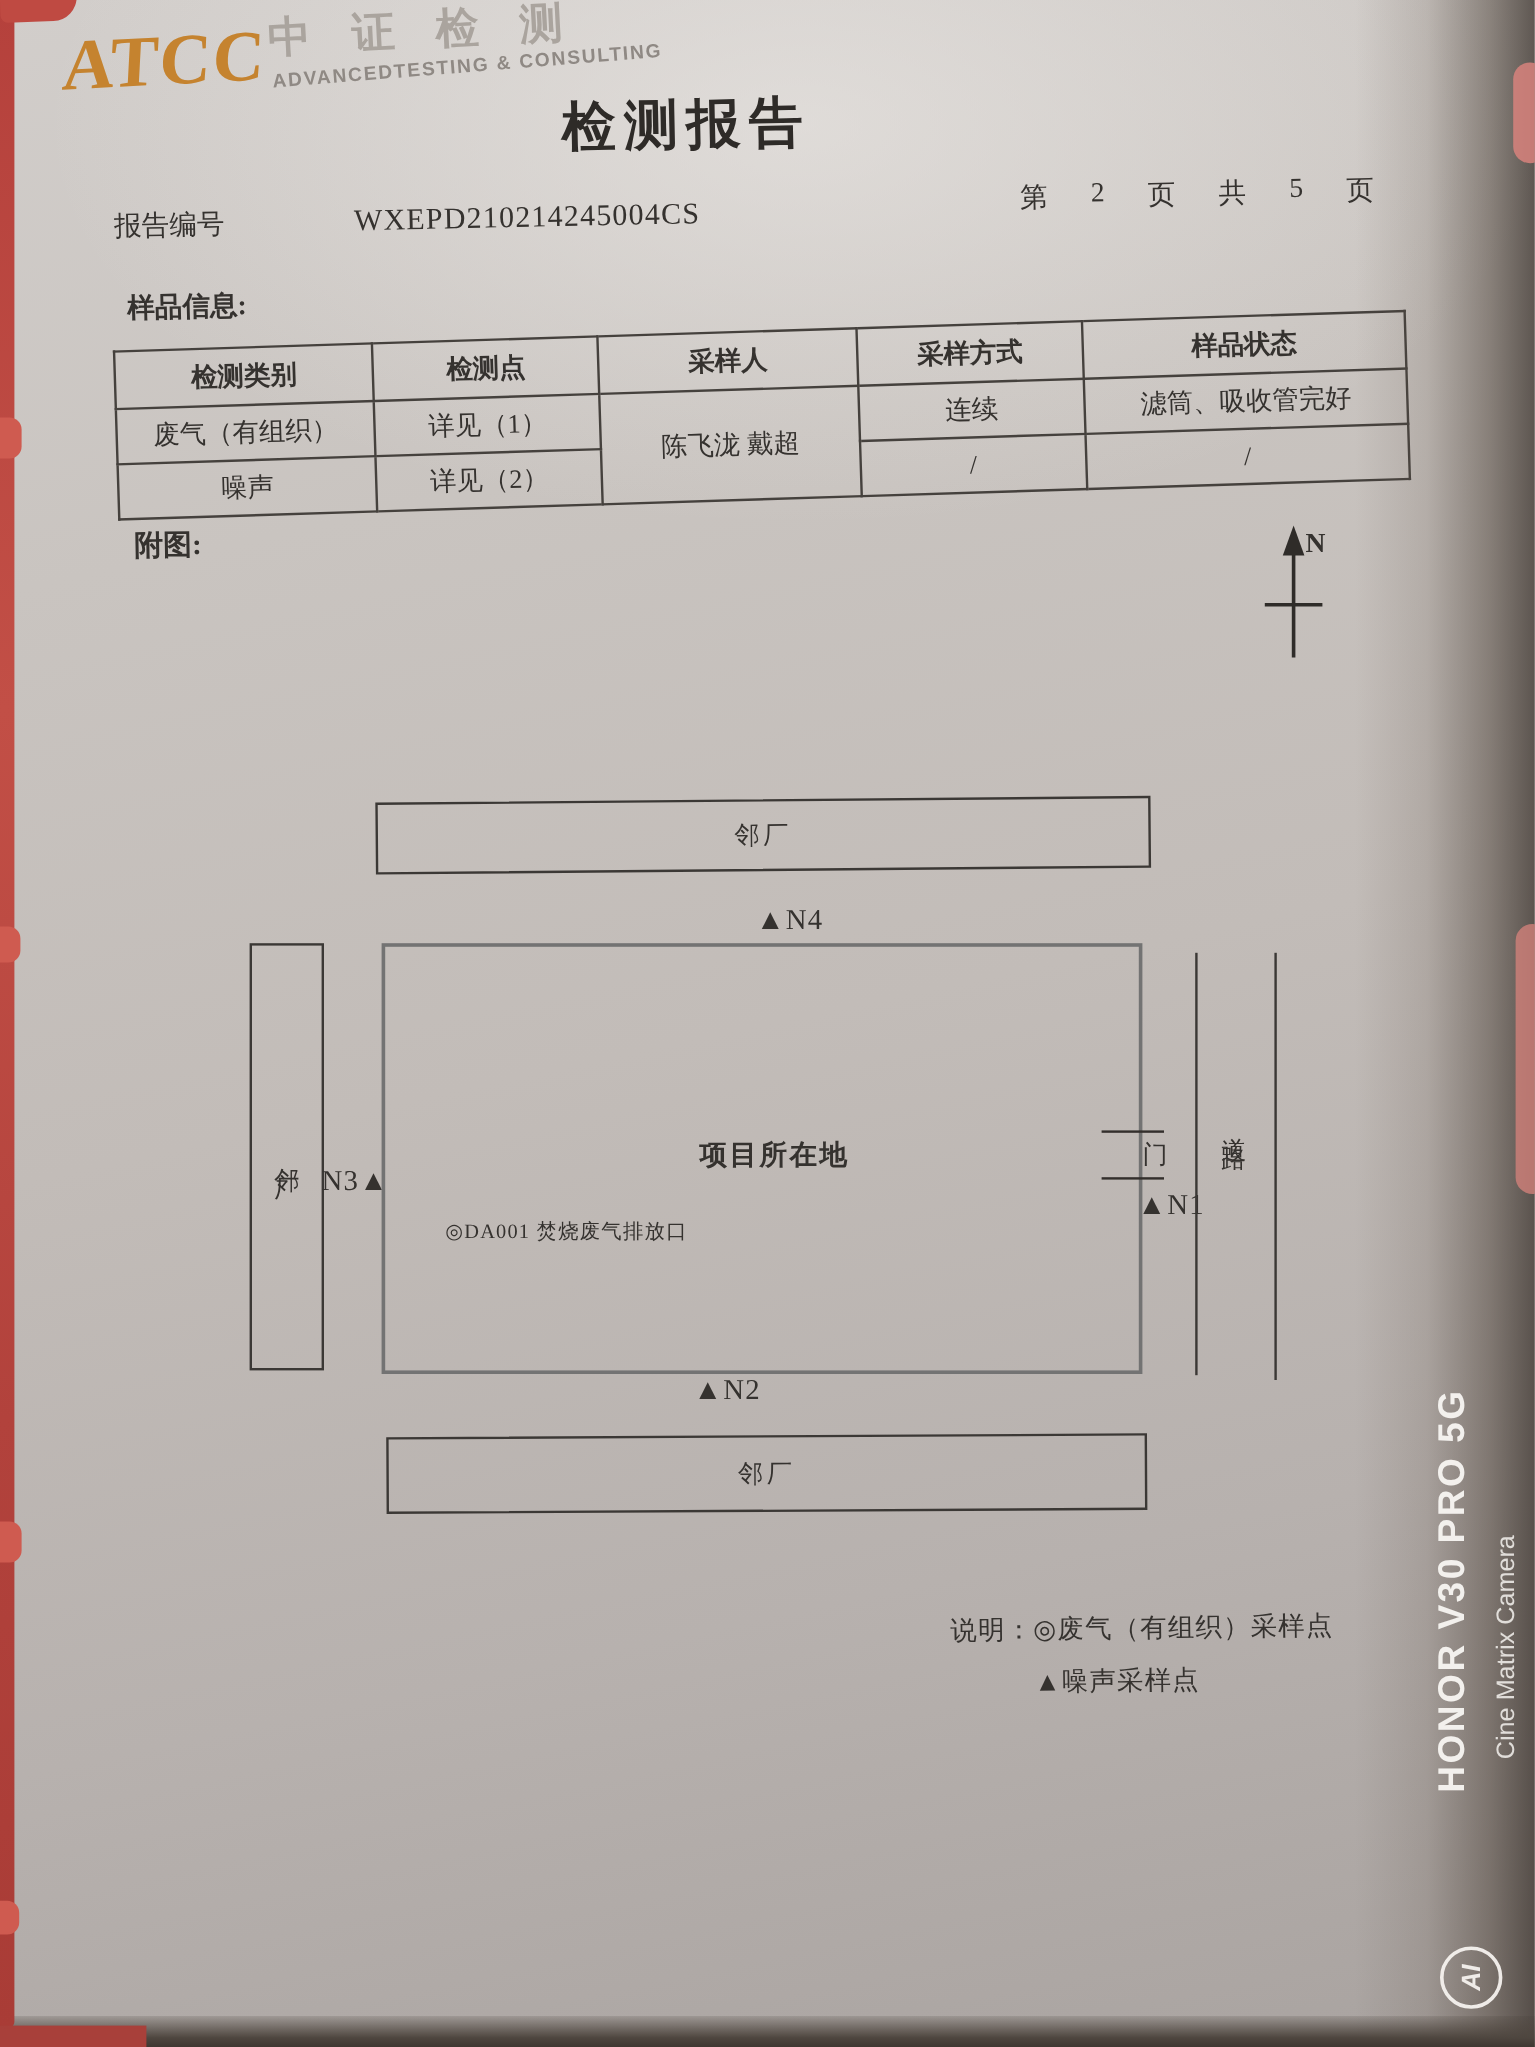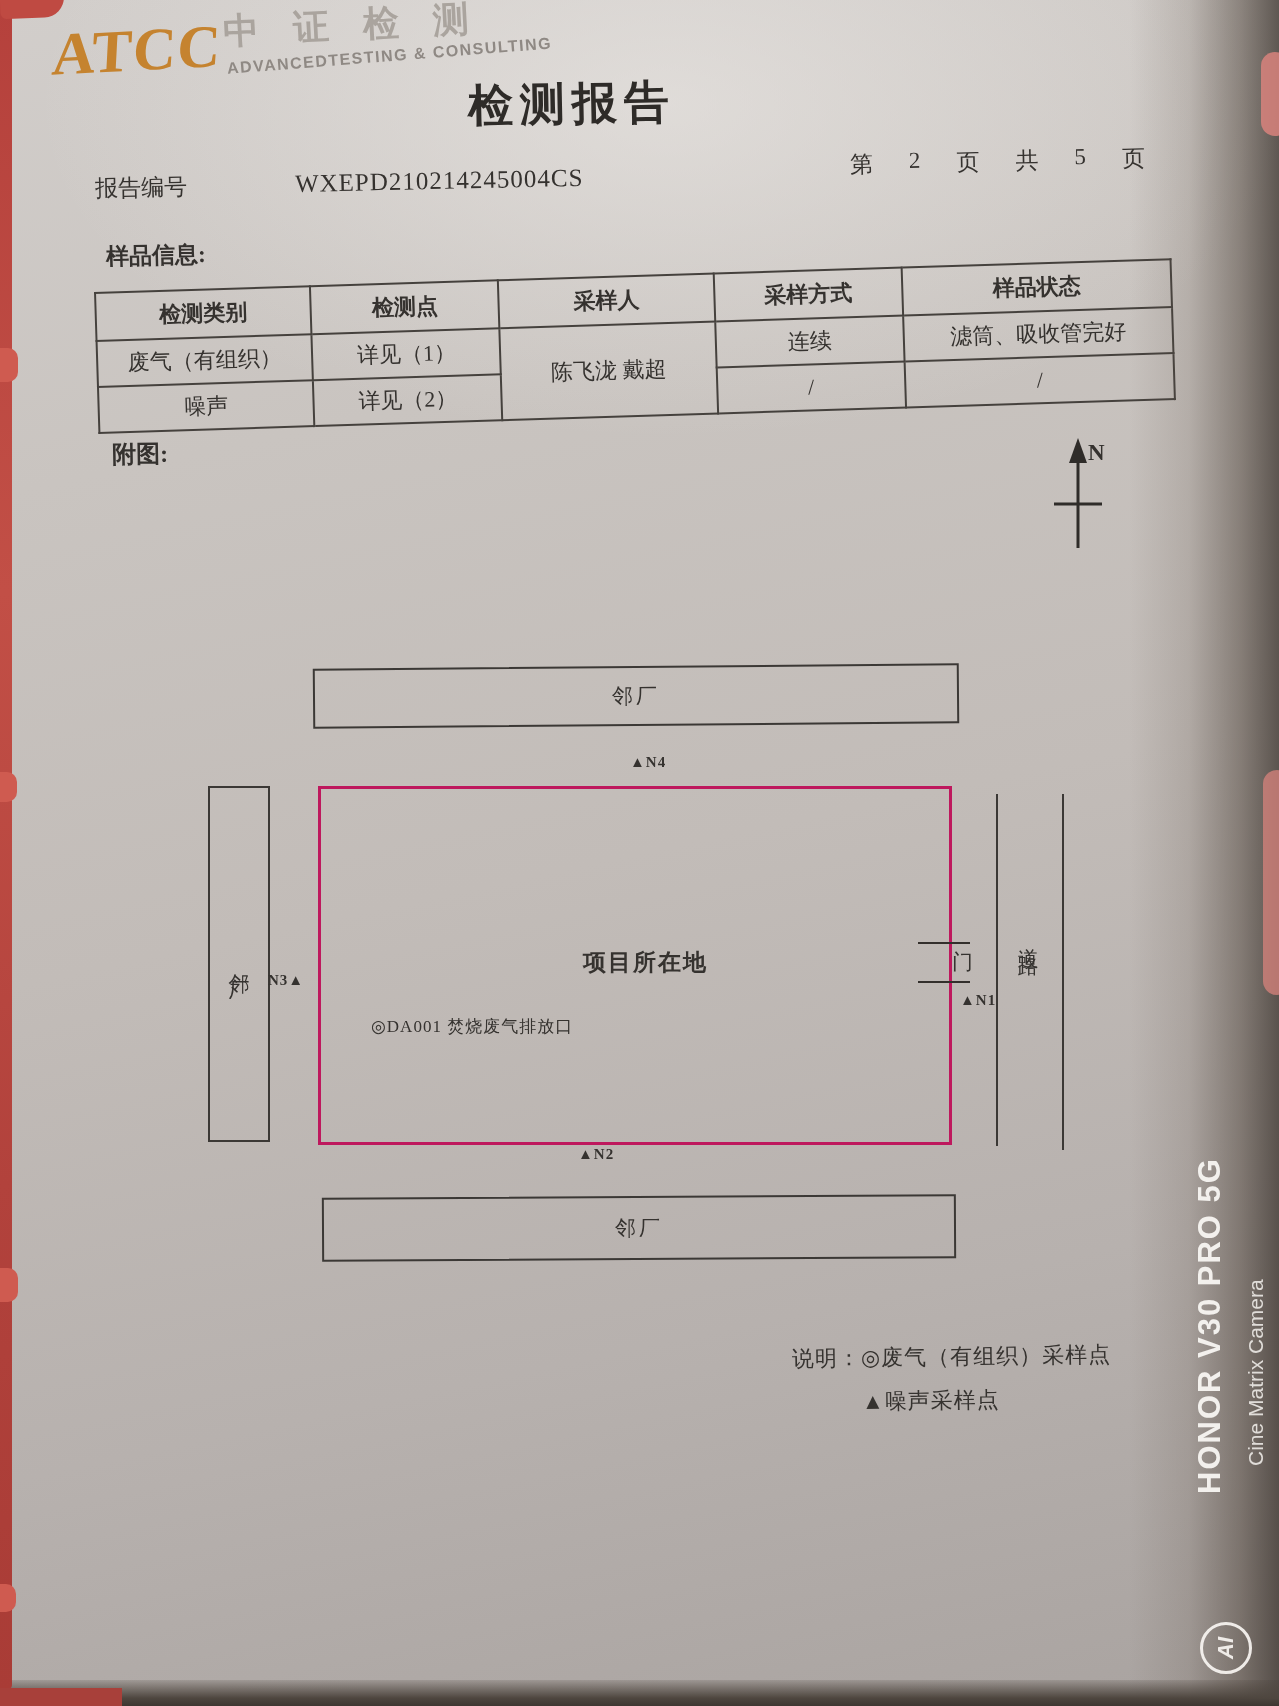--- a/index.html
+++ b/index.html
@@ -56,24 +56,24 @@
 
   
   .figure-label{position:absolute;left:112px;top:438px;font-size:24px;font-weight:bold;transform:rotate(-1deg);}
   .compass{position:absolute;left:1046px;top:436px;}
   .compass-n{position:absolute;left:1088px;top:440px;font-size:23px;font-weight:bold;}
   .diagram{position:absolute;inset:0;font-size:21px;}
   .dbox{position:absolute;border:2.5px solid #3b3835;display:flex;align-items:center;justify-content:center;letter-spacing:3px;}
   .rect-top{left:313px;top:666px;width:642px;height:56px;transform:rotate(-0.5deg);}
   .rect-left{left:208px;top:786px;width:58px;height:352px;}
   .v-text{writing-mode:vertical-rl;letter-spacing:7px;}
-  .rect-main{position:absolute;left:318px;top:786px;width:628px;height:353px;border:3px solid #be185d;}
+  .rect-main{position:absolute;left:318px;top:786px;width:628px;height:353px;border:3px solid #737373;}
   .site-label{position:absolute;left:262px;top:158px;font-size:23px;font-weight:bold;letter-spacing:2px;}
   .emission{position:absolute;left:50px;top:226px;font-size:17px;letter-spacing:1px;}
-  .marker{position:absolute;font-size:15px;letter-spacing:1px;font-weight:bold;}
+  .marker{position:absolute;font-size:24px;letter-spacing:1px;}
   .tick{position:absolute;width:52px;height:0;border-top:2.5px solid #332f2c;}
   .gate-label{position:absolute;left:952px;top:948px;font-size:21px;}
   .road-line{position:absolute;width:0;border-left:2.5px solid #3b3835;}
   .road-label{position:absolute;left:1014px;top:932px;font-size:21px;}
   .rect-bottom{left:322px;top:1196px;width:630px;height:60px;transform:rotate(-0.3deg);}
   .legend-line{position:absolute;font-size:22px;transform:rotate(-0.8deg);letter-spacing:1px;}
 </style>
 </head>
 <body>
 
@@ -155,21 +155,21 @@
     <div class="marker" style="left:268px;top:972px;">N3▲</div>
 
     <div class="rect-main">
       <div class="site-label">项目所在地</div>
       <div class="emission">◎DA001 焚烧废气排放口</div>
     </div>
 
     <div class="tick" style="left:918px;top:942px;"></div>
     <div class="tick" style="left:918px;top:981px;"></div>
     <div class="gate-label">门</div>
-    <div class="marker" style="left:948px;top:992px;margin-left:12px;">▲N1</div>
+    <div class="marker" style="left:948px;top:992px;">▲N1</div>
 
     <div class="road-line" style="left:996px;top:794px;height:352px;"></div>
     <div class="road-line" style="left:1062px;top:794px;height:356px;"></div>
     <div class="road-label v-text">道路</div>
 
     <div class="marker" style="left:578px;top:1146px;">▲N2</div>
 
     <div class="dbox rect-bottom">
       <span>邻厂</span>
     </div>

